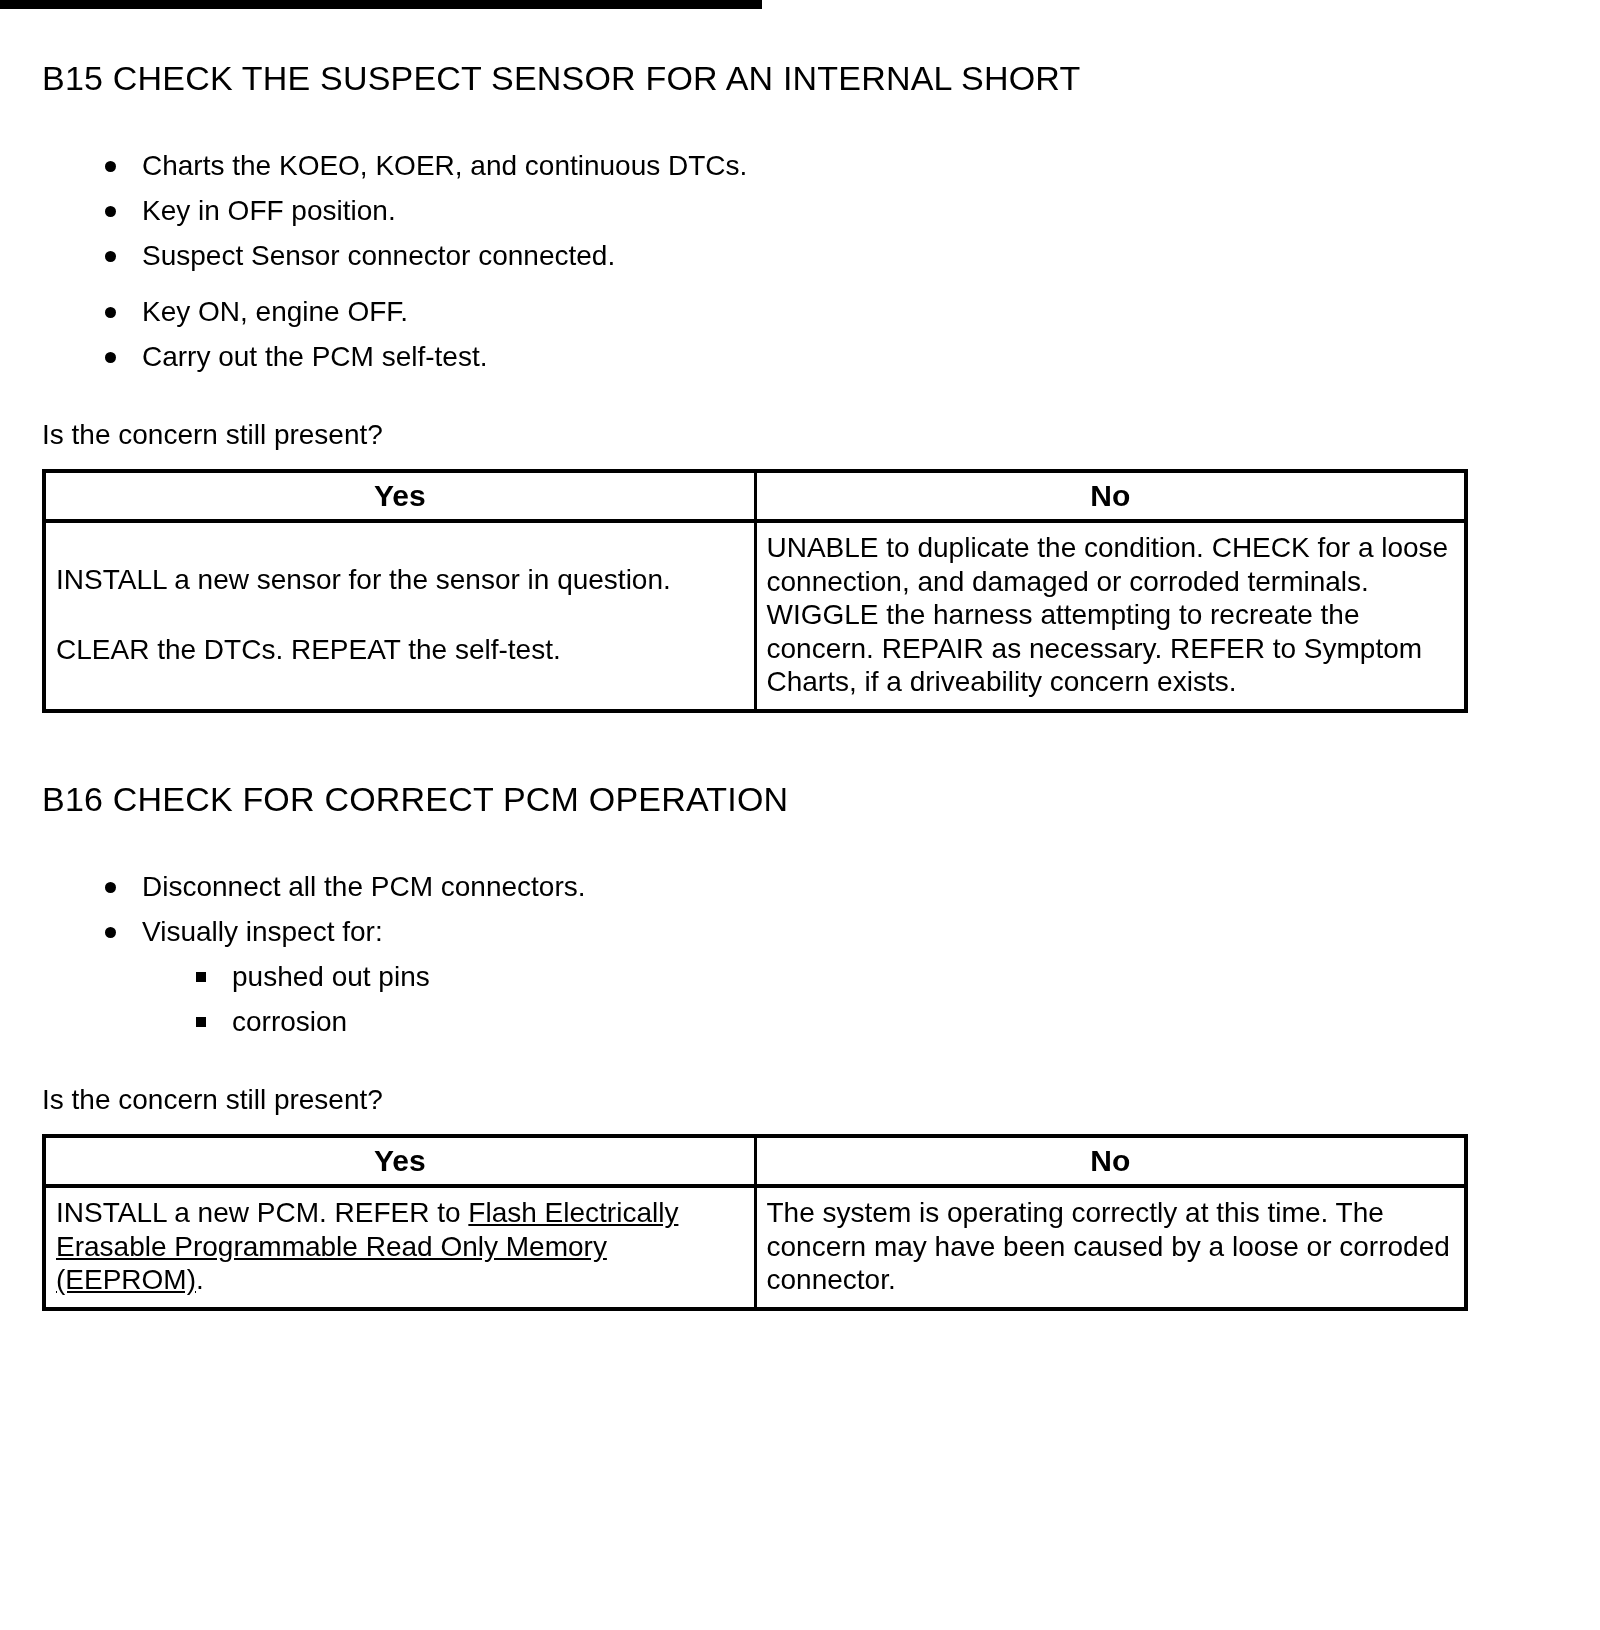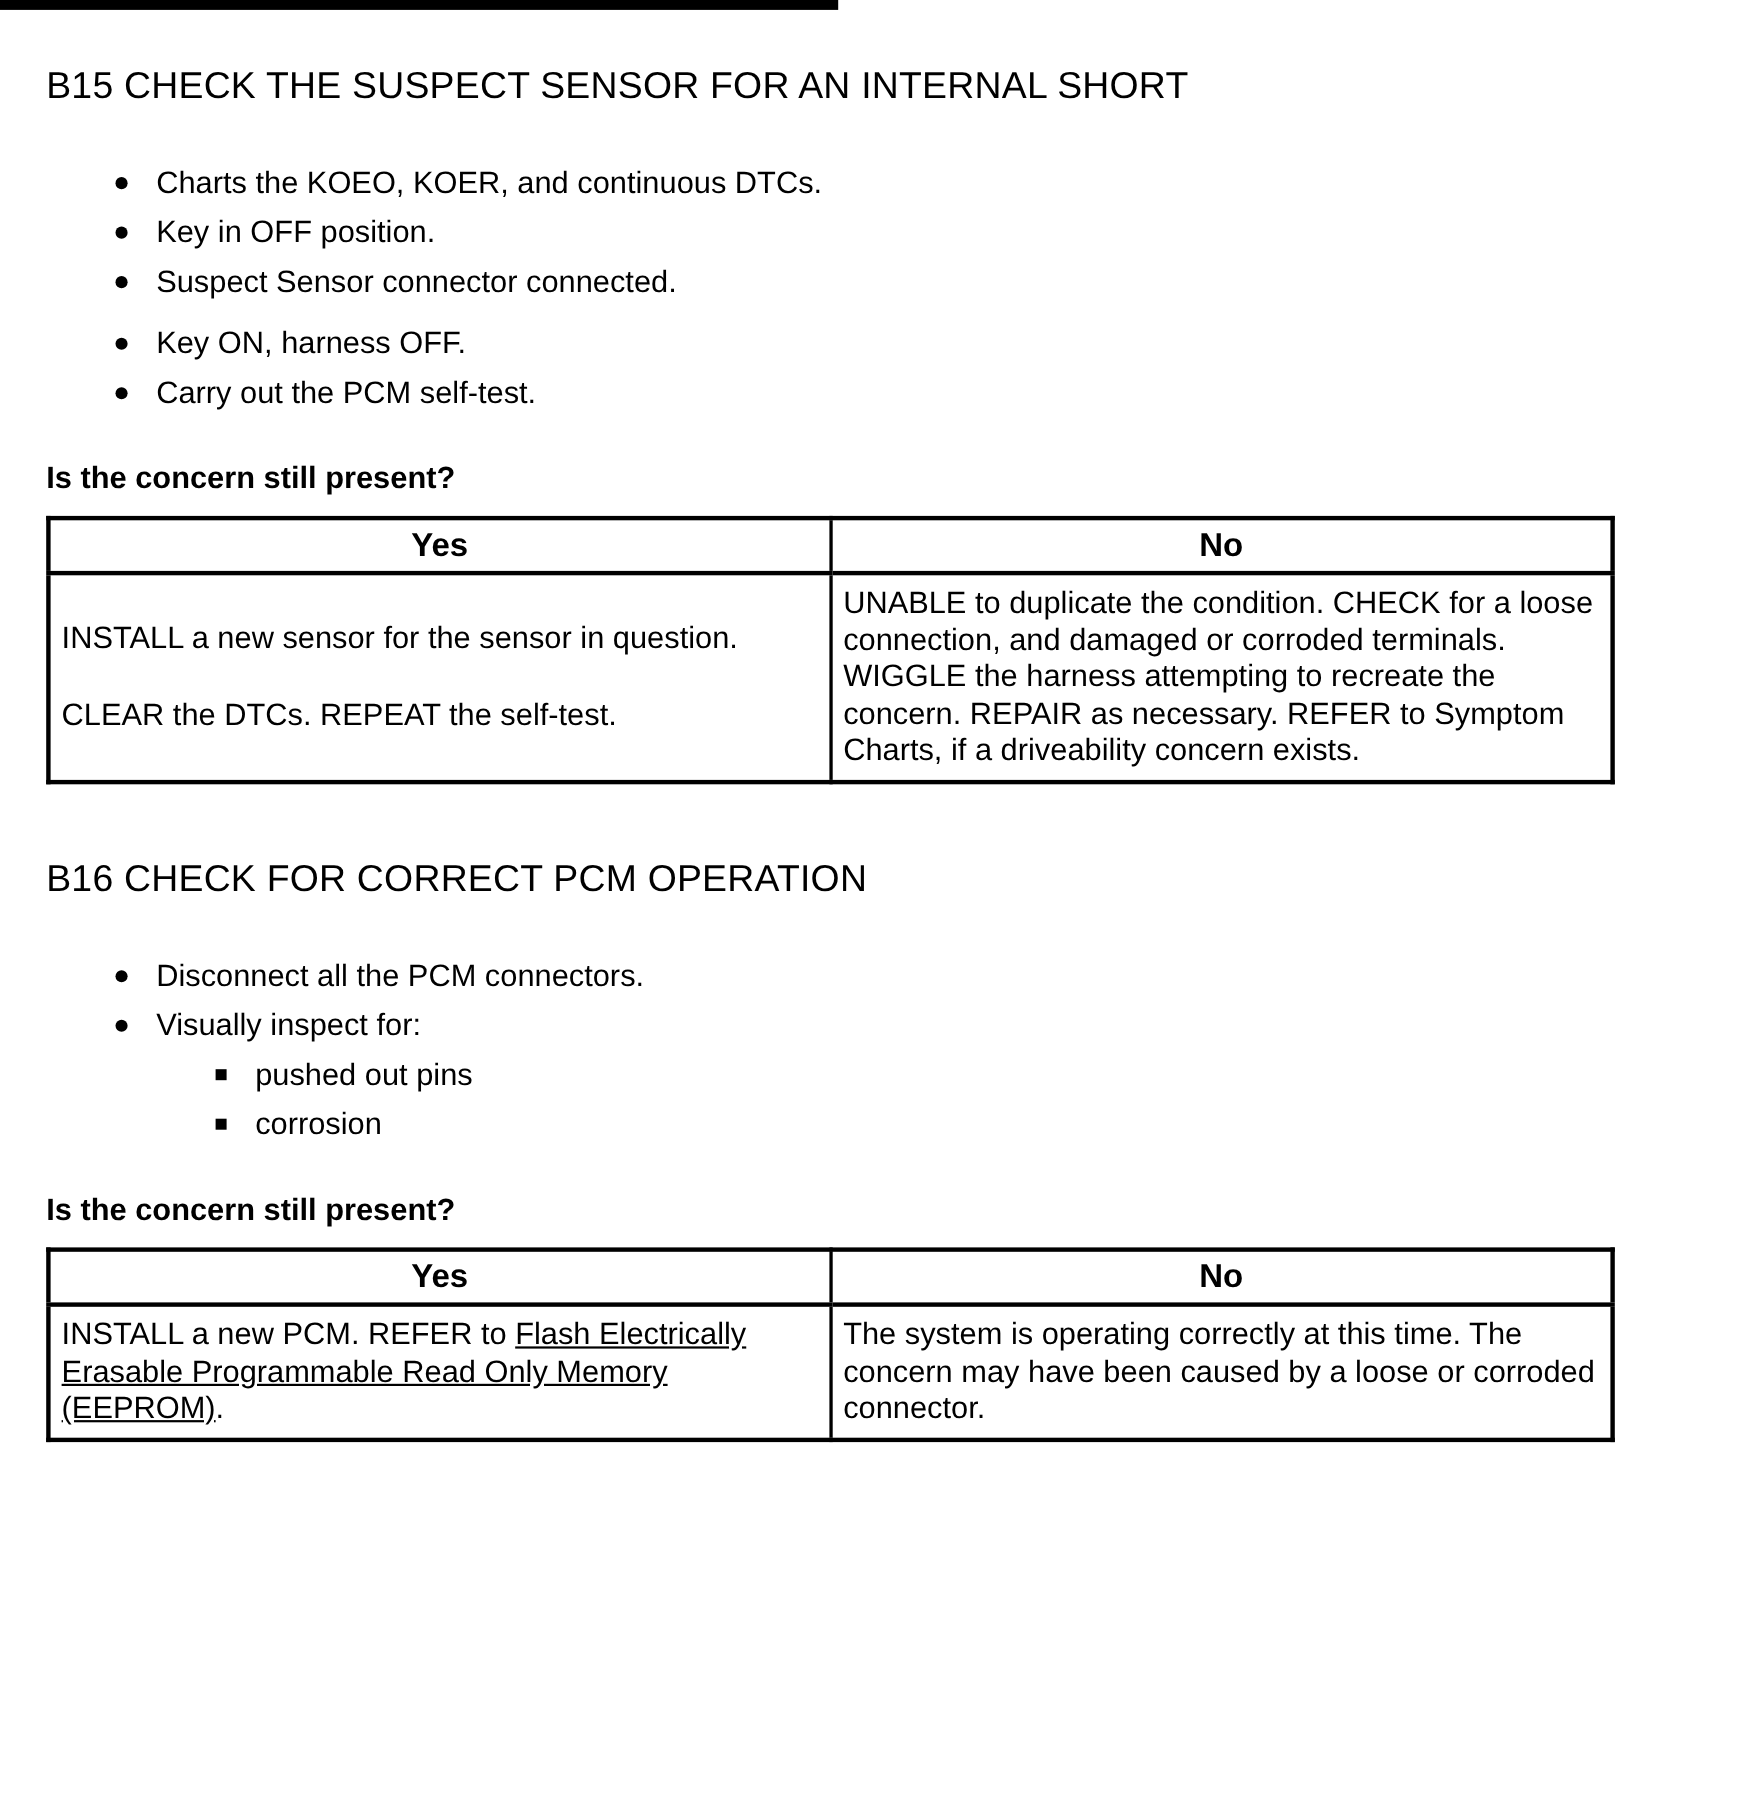--- a/index.html
+++ b/index.html
@@ -63,21 +63,21 @@
     margin: 2px 0 4px 0;
     padding: 0 0 0 154px;
     font-size: 28px;
   }
   ul.sub-bullets li {
     display: flex;
     margin-bottom: 13px;
   }
   p.question {
     font-size: 28px;
-    font-weight: 700;
+    font-weight: 400;
     margin: 46px 0 18px 0;
   }
   table.decision-table {
     width: 100%;
     border-collapse: collapse;
     table-layout: fixed;
   }
   table.decision-table, table.decision-table th, table.decision-table td {
     border: 3px solid #000000;
   }
@@ -135,21 +135,21 @@
       <li>
         <span class="dot-marker"></span>
         <span>Key in OFF position.</span>
       </li>
       <li>
         <span class="dot-marker"></span>
         <span>Suspect Sensor connector connected.</span>
       </li>
       <li class="gap">
         <span class="dot-marker"></span>
-        <span>Key ON, harness OFF.</span>
+        <span>Key ON, engine OFF.</span>
       </li>
       <li>
         <span class="dot-marker"></span>
         <span>Carry out the PCM self-test.</span>
       </li>
     </ul>
 
     <p class="question">Is the concern still present?</p>
 
     <table class="decision-table">

